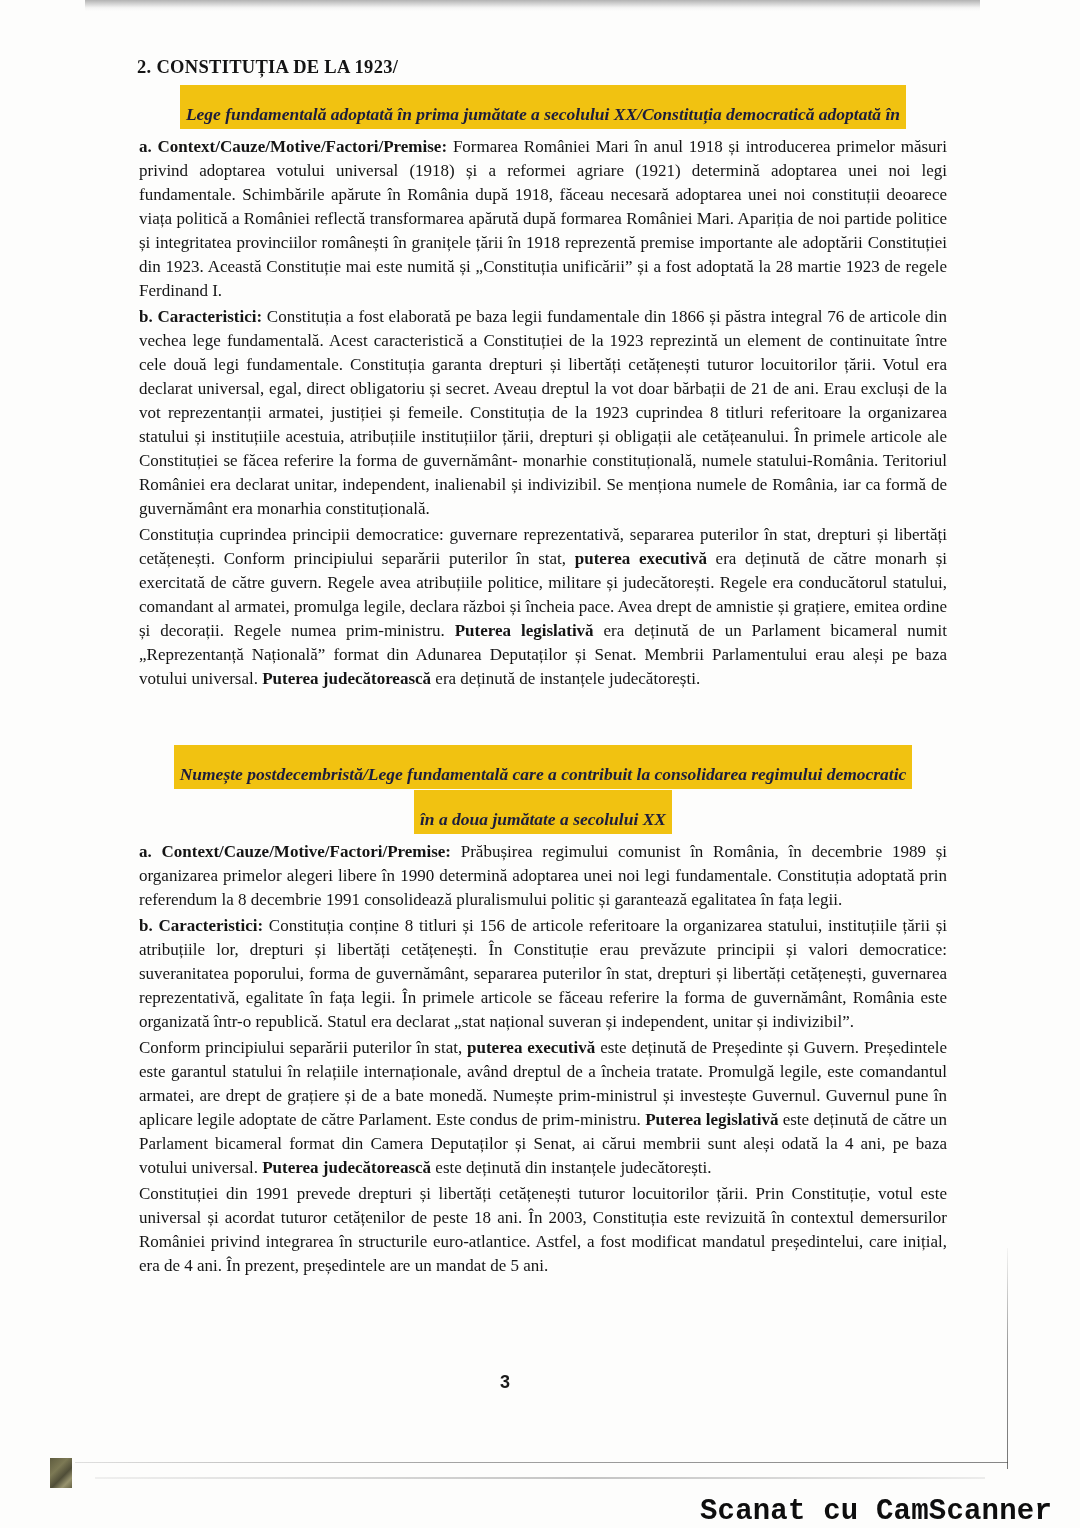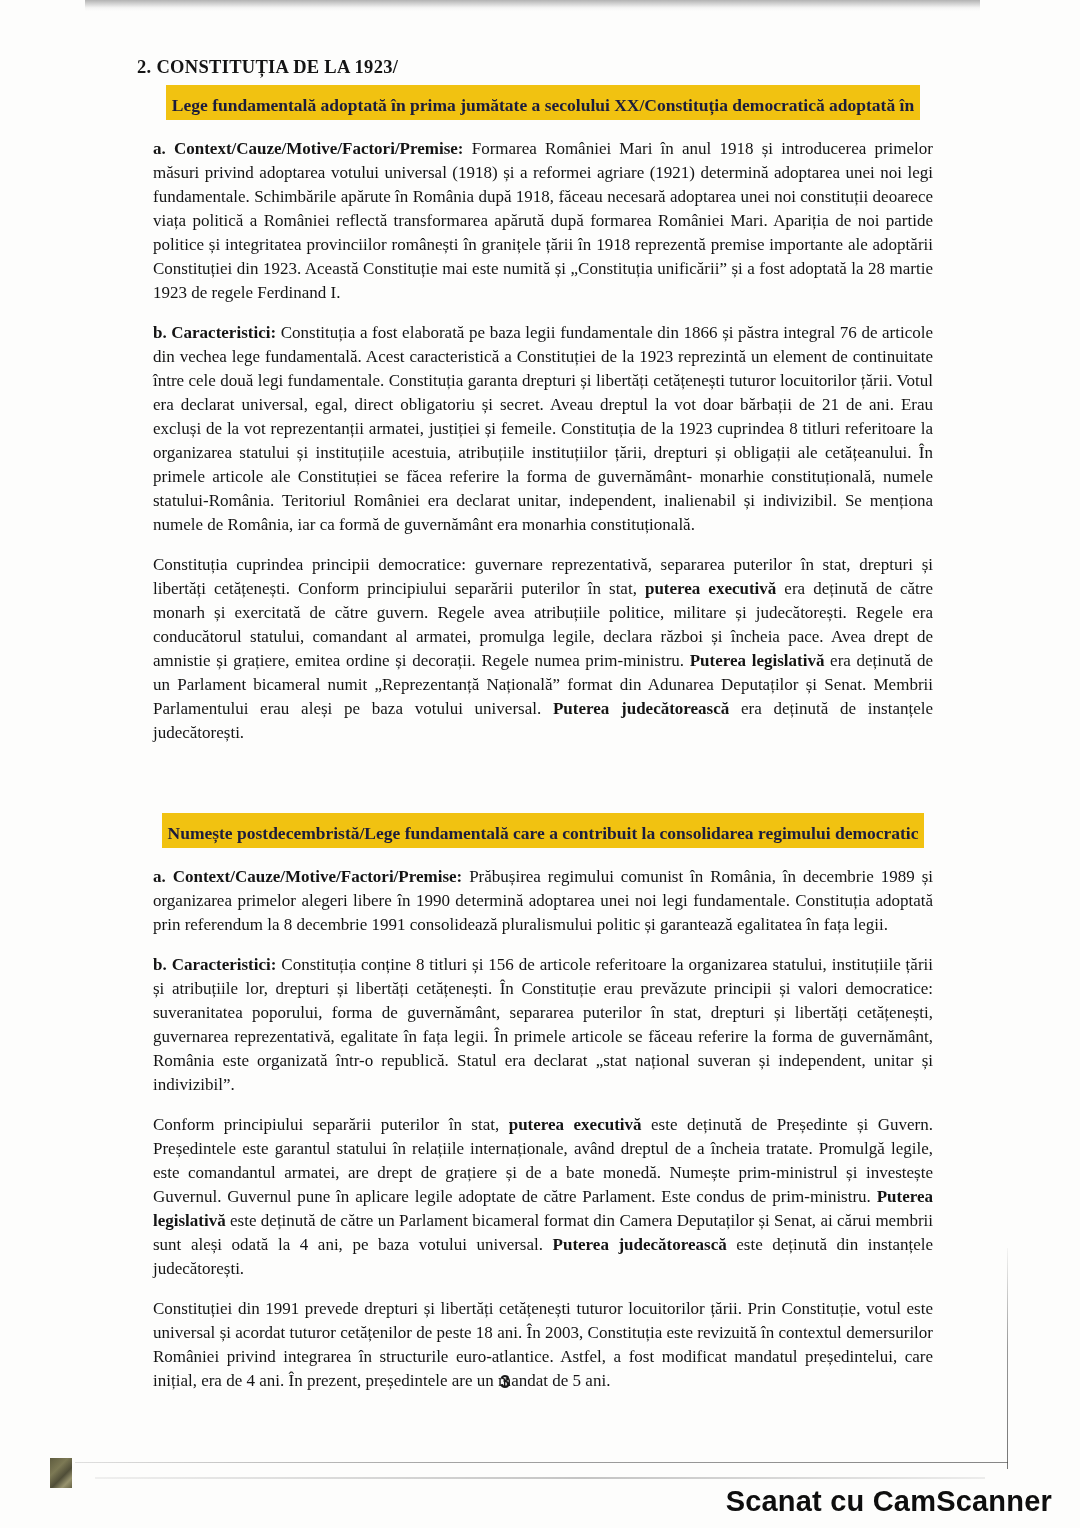--- a/index.html
+++ b/index.html
@@ -27,26 +27,26 @@
   }
   .highlight-block {
     text-align: center;
     line-height: 25px;
     margin: 0 0 5px 0;
   }
   .hl {
     display: inline-block;
     background: var(--highlight-bg, #f1c211);
     color: var(--highlight-text, #1c1c3c);
-    font-weight: bold; 
+    font-weight: bold; font-style: italic;
     font-size: 17.5px;
-    padding: 8px 6px 2px 6px;
+    padding: 17px 6px 2px 6px;
     margin: 0 0 1px 0;
   }
-  p.body-par { margin: 16px; text-align: justify; }
+  p.body-par { margin: 2px; text-align: justify; }
   .b { font-weight: bold; }
   .section-gap { height: 27px; }
   .page-number {
     position: absolute; left: 0; right: 70px; top: 1372px;
     text-align: center;
     font-family: "Liberation Sans", sans-serif;
     font-weight: bold; font-size: 18px; color: #1a1a1a;
   }
   .edge-h1 {
     position: absolute; left: 75px; top: 1462px; width: 933px; height: 1px;
@@ -60,22 +60,22 @@
     position: absolute; left: 1007px; top: 1248px; width: 1px; height: 221px;
     background: linear-gradient(to bottom, rgba(90,90,90,0.05), rgba(70,70,70,0.55) 45%, rgba(60,60,60,0.7));
   }
   .corner-mark {
     position: absolute; left: 50px; top: 1458px; width: 22px; height: 30px;
     background:
       linear-gradient(135deg, #4d4a2a 0%, #6e6a42 35%, #3c3a22 60%, #8d885f 80%, #55512f 100%);
     opacity: 0.9;
   }
   .watermark {
-    position: absolute; right: 28px; bottom: 10px;
-    font-family: Liberation Sans, sans-serif;
+    position: absolute; right: 28px; bottom: 0;
+    font-family: Liberation Mono, monospace;
     font-weight: bold; font-size: 29px; color: #0e0e0e;
     letter-spacing: 0.2px;
   }
 </style>
 </head>
 <body>
 
 <div class="scan-top-edge"></div>
 
 <div class="content">
@@ -89,20 +89,21 @@
   <p class="body-par"><span class="b">a. Context/Cauze/Motive/Factori/Premise: </span><span>Formarea României Mari în anul 1918 și introducerea primelor măsuri privind adoptarea votului universal (1918) și a reformei agriare (1921) determină adoptarea unei noi legi fundamentale. Schimbările apărute în România după 1918, făceau necesară adoptarea unei noi constituții deoarece viața politică a României reflectă transformarea apărută după formarea României Mari. Apariția de noi partide politice și integritatea provinciilor românești în granițele țării în 1918 reprezentă premise importante ale adoptării Constituției din 1923. Această Constituție mai este numită și „Constituția unificării” și a fost adoptată la 28 martie 1923 de regele Ferdinand I.</span></p>
   <p class="body-par"><span class="b">b. Caracteristici: </span><span>Constituția a fost elaborată pe baza legii fundamentale din 1866 și păstra integral 76 de articole din vechea lege fundamentală. Acest caracteristică a Constituției de la 1923 reprezintă un element de continuitate între cele două legi fundamentale. Constituția garanta drepturi și libertăți cetățenești tuturor locuitorilor țării. Votul era declarat universal, egal, direct obligatoriu și secret. Aveau dreptul la vot doar bărbații de 21 de ani. Erau excluși de la vot reprezentanții armatei, justiției și femeile. Constituția de la 1923 cuprindea 8 titluri referitoare la organizarea statului și instituțiile acestuia, atribuțiile instituțiilor țării, drepturi și obligații ale cetățeanului. În primele articole ale Constituției se făcea referire la forma de guvernământ- monarhie constituțională, numele statului-România. Teritoriul României era declarat unitar, independent, inalienabil și indivizibil. Se menționa numele de România, iar ca formă de guvernământ era monarhia constituțională.</span></p>
   <p class="body-par"><span>Constituția cuprindea principii democratice: guvernare reprezentativă, separarea puterilor în stat, drepturi și libertăți cetățenești. Conform principiului separării puterilor în stat, </span><span class="b">puterea executivă</span><span> era deținută de către monarh și exercitată de către guvern. Regele avea atribuțiile politice, militare și judecătorești. Regele era conducătorul statului, comandant al armatei, promulga legile, declara război și încheia pace. Avea drept de amnistie și grațiere, emitea ordine și decorații. Regele numea prim-ministru. </span><span class="b">Puterea legislativă</span><span> era deținută de un Parlament bicameral numit „Reprezentanță Națională” format din Adunarea Deputaților și Senat. Membrii Parlamentului erau aleși pe baza votului universal. </span><span class="b">Puterea judecătorească</span><span> era deținută de instanțele judecătorești.</span></p>
 
   <div class="section-gap"></div>
 
 
   <div class="highlight-block">
     <br>
     <span class="hl">Numește postdecembristă/Lege fundamentală care a contribuit la consolidarea regimului democratic</span><br>
+    <span class="hl">în a doua jumătate a secolului XX</span>
   </div>
 
   <p class="body-par"><span class="b">a. Context/Cauze/Motive/Factori/Premise: </span><span>Prăbușirea regimului comunist în România, în decembrie 1989 și organizarea primelor alegeri libere în 1990 determină adoptarea unei noi legi fundamentale. Constituția adoptată prin referendum la 8 decembrie 1991 consolidează pluralismului politic și garantează egalitatea în fața legii.</span></p>
   <p class="body-par"><span class="b">b. Caracteristici: </span><span>Constituția conține 8 titluri și 156 de articole referitoare la organizarea statului, instituțiile țării și atribuțiile lor, drepturi și libertăți cetățenești. În Constituție erau prevăzute principii și valori democratice: suveranitatea poporului, forma de guvernământ, separarea puterilor în stat, drepturi și libertăți cetățenești, guvernarea reprezentativă, egalitate în fața legii. În primele articole se făceau referire la forma de guvernământ, România este organizată într-o republică. Statul era declarat „stat național suveran și independent, unitar și indivizibil”.</span></p>
   <p class="body-par"><span>Conform principiului separării puterilor în stat, </span><span class="b">puterea executivă</span><span> este deținută de Președinte și Guvern. Președintele este garantul statului în relațiile internaționale, având dreptul de a încheia tratate. Promulgă legile, este comandantul armatei, are drept de grațiere și de a bate monedă. Numește prim-ministrul și investește Guvernul. Guvernul pune în aplicare legile adoptate de către Parlament. Este condus de prim-ministru. </span><span class="b">Puterea legislativă</span><span> este deținută de către un Parlament bicameral format din Camera Deputaților și Senat, ai cărui membrii sunt aleși odată la 4 ani, pe baza votului universal. </span><span class="b">Puterea judecătorească</span><span> este deținută din instanțele judecătorești.</span></p>
   <p class="body-par"><span>Constituției din 1991 prevede drepturi și libertăți cetățenești tuturor locuitorilor țării. Prin Constituție, votul este universal și acordat tuturor cetățenilor de peste 18 ani. În 2003, Constituția este revizuită în contextul demersurilor României privind integrarea în structurile euro-atlantice. Astfel, a fost modificat mandatul președintelui, care inițial, era de 4 ani. În prezent, președintele are un mandat de 5 ani.</span></p>
 
 </div>
 
 <div class="page-number">3</div>

